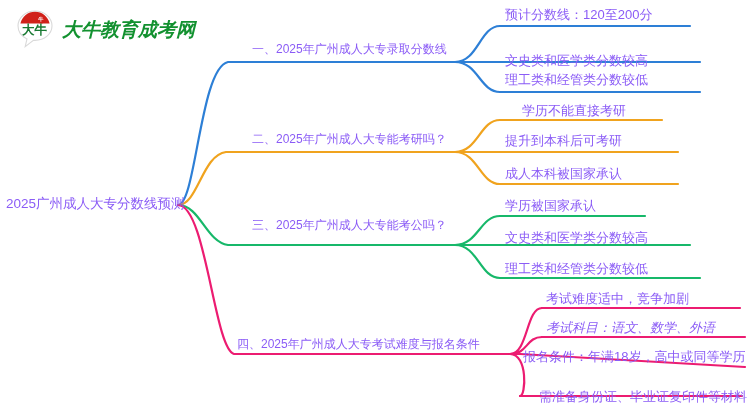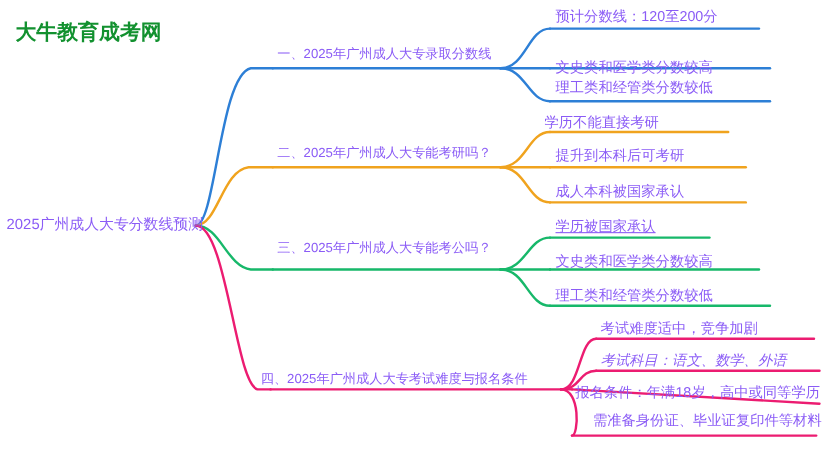--- a/index.html
+++ b/index.html
@@ -38,20 +38,21 @@
     position: relative;
     width: 42px;
     height: 42px;
     flex: 0 0 42px;
   }
   .logo-text-wrap {
     display: flex;
     flex-direction: column;
     justify-content: flex-end;
     line-height: 1;
+    font-style: italic;
   }
   .logo-title {
     font-size: 19px;
     font-weight: bold;
     color: #12912f;
     letter-spacing: 0px;
     white-space: nowrap;
   }
   .logo-sub {
     font-size: 11.5px;
@@ -85,32 +86,32 @@
   .b1 { left: 252px; top: 43px; }
   .b2 { left: 252px; top: 133px; }
   .b3 { left: 252px; top: 219px; }
   .b4 { left: 237px; top: 338px; }
 
   
   .l1a { left: 505px; top: 8px; }
   .l1b { left: 505px; top: 41px; margin-top: 13px; }
   .l1c { left: 505px; top: 73px; }
 
-  .l2a { left: 495px; top: 104px; }
+  .l2a { left: 522px; top: 104px; }
   .l2b { left: 505px; top: 134px; }
   .l2c { left: 505px; top: 167px; }
 
-  .l3a { left: 505px; top: 199px; text-decoration: underline; }
+  .l3a { left: 505px; top: 199px; }
   .l3b { left: 505px; top: 231px; }
   .l3c { left: 505px; top: 262px; }
 
   .l4a { left: 546px; top: 292px; }
   .l4b { left: 546px; top: 321px; font-style: italic; }
   .l4c { left: 523px; top: 350px; }
-  .l4d { left: 523px; top: 375px; padding-left: 16px; }
+  .l4d { left: 523px; top: 390px; padding-left: 16px; }
 </style>
 </head>
 <body>
 
 <svg id="mindmap-canvas" viewBox="0 0 750 410" xmlns="http://www.w3.org/2000/svg">
   <g fill="none" stroke-linecap="round">
 
     <g stroke="#2d7fd6" stroke-width="2.2">
 
       <path d="M178,205 C196,205 200,68 228,62 L248,62"></path>
@@ -157,20 +158,29 @@
       <path d="M510,354 C528,354 526,396 520,396"></path>
       <path d="M542,308 L740,308"></path>
       <path d="M542,337 L745,337"></path>
       <path d="M520,354 L745,367"></path>
       <path d="M520,396 L742,396"></path>
     </g>
   </g>
 </svg>
 
 <div class="logo-block">
+  <div class="logo-mark">
+    <svg width="42" height="42" viewBox="0 0 42 42" xmlns="http://www.w3.org/2000/svg">
+      <path d="M21 3 C11.6 3 4 9.6 4 17.8 C4 23.5 7.6 28.4 13 30.9 L11.2 38.6 L19.4 32.3 C19.9 32.4 20.5 32.4 21 32.4 C30.4 32.4 38 25.9 38 17.8 C38 9.6 30.4 3 21 3 Z" fill="#ffffff" stroke="#d9d9d9" stroke-width="1.1"></path>
+      <path d="M6.4 15.6 C8.0 8.4 13.9 3.8 21 3.8 C28.1 3.8 34.0 8.4 35.6 15.6 Z" fill="#d0211a"></path>
+      <circle cx="27.2" cy="11.4" r="4.2" fill="#d0211a"></circle>
+      <text x="26.9" y="13.1" font-family="'Liberation Sans', sans-serif" font-size="5.2" font-weight="bold" fill="#ffffff" text-anchor="middle">牛</text>
+      <text x="20.5" y="25.6" font-family="'Liberation Sans', sans-serif" font-size="12.5" font-weight="bold" fill="#1a7a33" text-anchor="middle">大牛</text>
+    </svg>
+  </div>
   <div class="logo-text-wrap">
     <div class="logo-title">大牛教育成考网</div>
   </div>
 </div>
 
 <div class="node node-root">2025广州成人大专分数线预测</div>
 
 <div class="node node-branch b1">一、2025年广州成人大专录取分数线</div>
 <div class="node node-leaf l1a">预计分数线：120至200分</div>
 <div class="node node-leaf l1b">文史类和医学类分数较高</div>

